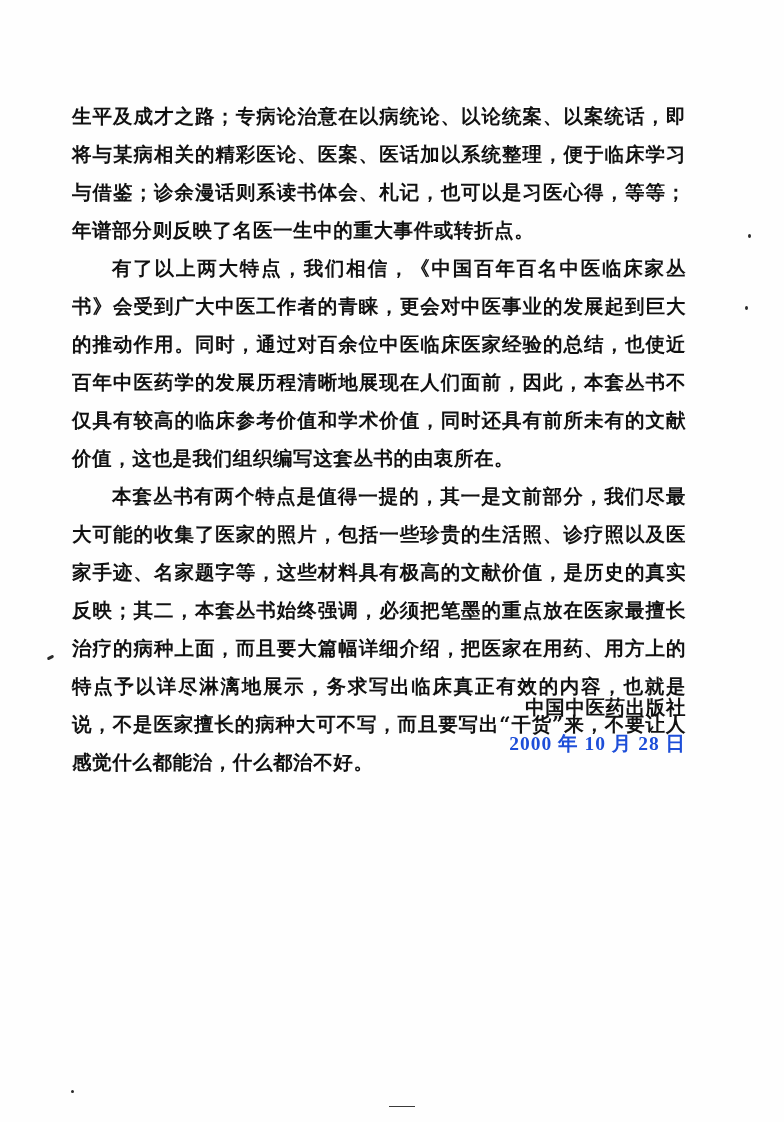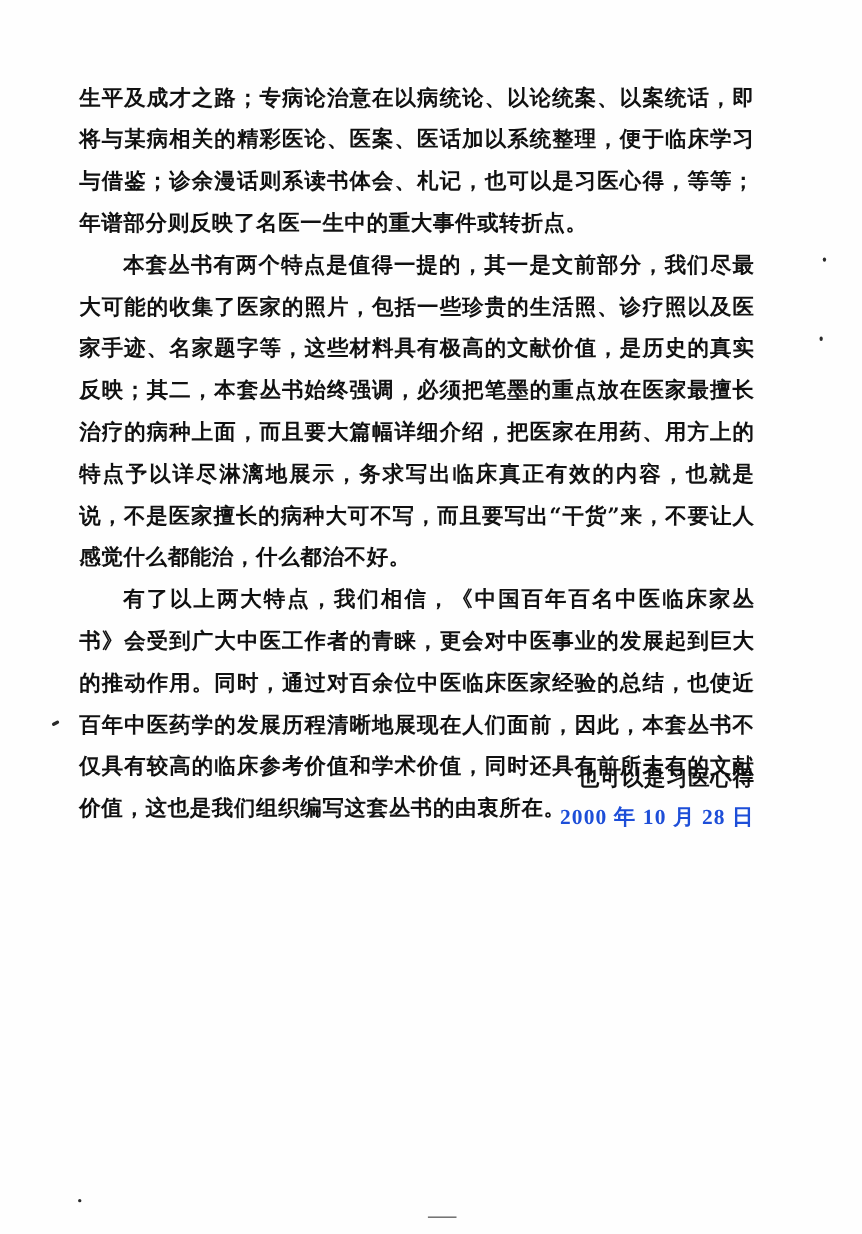--- a/index.html
+++ b/index.html
@@ -21,21 +21,21 @@
     top: 0;
     left: 0;
     width: 784px;
     height: 1122px;
     background: #fefefe;
   }
 
   .content {
     position: absolute;
     left: 72px;
-    top: 70px;
+    top: 98px;
     width: 614px;
   }
 
   .para {
     font-size: 19.5px;
     line-height: 38px;
     text-align: justify;
     text-justify: inter-ideograph;
     letter-spacing: 0.6px;
     margin: 0 0 0 0;
@@ -95,26 +95,26 @@
     background: #3a3a3a;
   }
 </style>
 </head>
 <body>
 
 <div class="page">
 
   <div class="content">
     <p class="para">生平及成才之路；专病论治意在以病统论、以论统案、以案统话，即将与某病相关的精彩医论、医案、医话加以系统整理，便于临床学习与借鉴；诊余漫话则系读书体会、札记，也可以是习医心得，等等；年谱部分则反映了名医一生中的重大事件或转折点。</p>
+    <p class="para indent">有了以上两大特点，我们相信，《中国百年百名中医临床家丛书》会受到广大中医工作者的青睐，更会对中医事业的发展起到巨大的推动作用。同时，通过对百余位中医临床医家经验的总结，也使近百年中医药学的发展历程清晰地展现在人们面前，因此，本套丛书不仅具有较高的临床参考价值和学术价值，同时还具有前所未有的文献价值，这也是我们组织编写这套丛书的由衷所在。</p>
     <p class="para indent">本套丛书有两个特点是值得一提的，其一是文前部分，我们尽最大可能的收集了医家的照片，包括一些珍贵的生活照、诊疗照以及医家手迹、名家题字等，这些材料具有极高的文献价值，是历史的真实反映；其二，本套丛书始终强调，必须把笔墨的重点放在医家最擅长治疗的病种上面，而且要大篇幅详细介绍，把医家在用药、用方上的特点予以详尽淋漓地展示，务求写出临床真正有效的内容，也就是说，不是医家擅长的病种大可不写，而且要写出“干货”来，不要让人感觉什么都能治，什么都治不好。</p>
-    <p class="para indent">有了以上两大特点，我们相信，《中国百年百名中医临床家丛书》会受到广大中医工作者的青睐，更会对中医事业的发展起到巨大的推动作用。同时，通过对百余位中医临床医家经验的总结，也使近百年中医药学的发展历程清晰地展现在人们面前，因此，本套丛书不仅具有较高的临床参考价值和学术价值，同时还具有前所未有的文献价值，这也是我们组织编写这套丛书的由衷所在。</p>
   </div>
 
   <div class="signature">
-    <div class="sig-line">也可以是习医心得</div>
+    <div class="sig-line">中国中医药出版社</div>
     <div class="sig-date">2000 年 10 月 28 日</div>
   </div>
 
   <div class="speck speck-a"></div>
   <div class="speck speck-b"></div>
   <div class="speck speck-c"></div>
   <div class="speck speck-d"></div>
   <div class="fold-mark"></div>
 
 </div>

